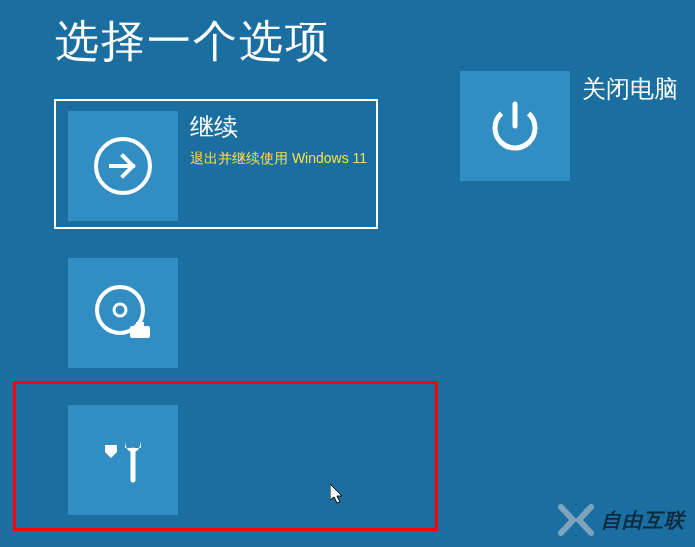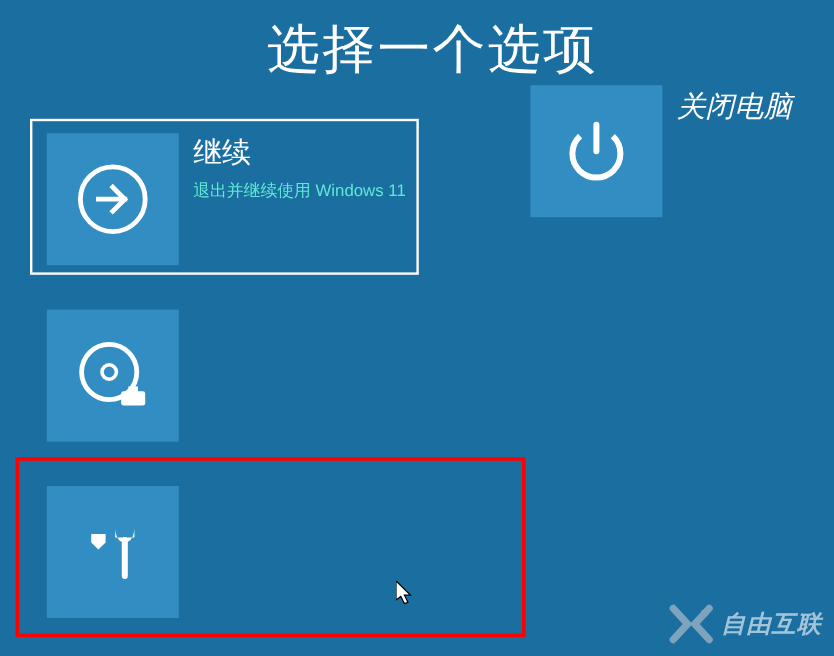--- a/index.html
+++ b/index.html
@@ -12,36 +12,36 @@
       height: 547px;
       background: #1a6ea0;
       font-family: "Microsoft YaHei", "Segoe UI", sans-serif;
       color: #ffffff;
       overflow: hidden;
       position: relative;
     }
     .title {
       font-size: 44px;
       font-weight: 300;
-      padding: 12px 0 0 26px;
+      padding: 12px 0 0 55px;
       letter-spacing: 2px;
-      text-align: center;
     }
     .options-container {
       padding: 28px 0 0 25px;
       position: relative;
     }
     .option-tile {
       display: flex;
       width: 324px;
       height: 130px;
       margin-bottom: 17px;
       cursor: pointer;
       border: 2px solid transparent;
       padding: 0;
+      margin-left: 29px;
     }
     .option-tile.selected {
       border: 2px solid #ffffff;
     }
     .highlight-box {
       position: absolute;
       left: 13px;
       top: 381px;
       width: 425px;
       height: 150px;
@@ -65,29 +65,28 @@
     }
     .option-title {
       font-size: 24px;
       font-weight: 400;
       margin-bottom: 6px;
     }
     .option-desc {
       font-size: 14px;
       font-weight: 300;
       line-height: 1.4;
-      color: #5eead4;
+      color: #fde047;
     }
     .shutdown-tile {
       position: absolute;
-      left: 442px;
+      left: 460px;
       top: 0;
       display: flex;
       cursor: pointer;
-      font-style: italic;
     }
     .shutdown-icon-box {
       width: 110px;
       height: 110px;
       background: #328dc2;
       display: flex;
       align-items: center;
       justify-content: center;
     }
     .shutdown-text {
@@ -110,21 +109,21 @@
       bottom: 10px;
       display: flex;
       align-items: center;
       opacity: 0.6;
       gap: 6px;
     }
     .watermark-text {
       font-size: 20px;
       font-weight: bold;
       font-style: italic;
-      color: #ffffff;
+      color: #000000;
       letter-spacing: 1px;
     }
   </style>
 </head>
 <body>
 
 <div class="title">选择一个选项</div>
 
 <div class="options-container">
 

